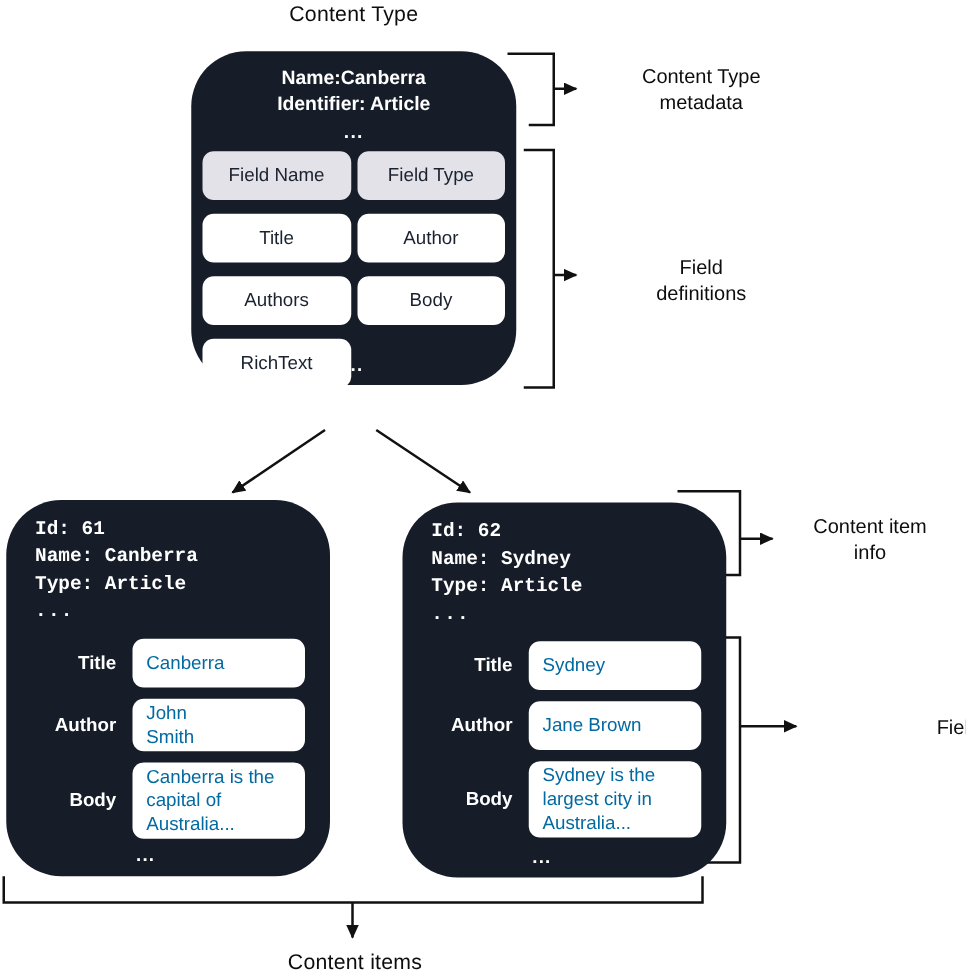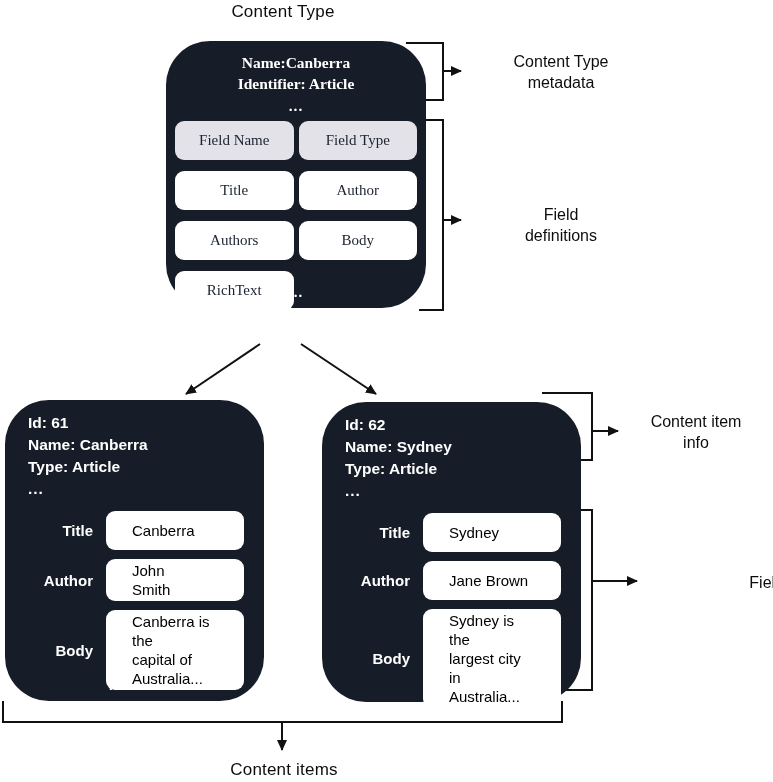--- a/index.html
+++ b/index.html
@@ -6,43 +6,43 @@
   .canvas{position:relative;width:773px;height:782px;background:#fff;overflow:hidden;
           font-family:"Liberation Sans",sans-serif;color:#0d0d0d;}
   svg.connectors{position:absolute;left:0;top:0;width:773px;height:782px;pointer-events:none;}
 
   .page-title{position:absolute;left:153px;top:2px;width:260px;text-align:center;
               font-size:17px;font-weight:500;letter-spacing:.2px;}
   .bottom-label{position:absolute;left:184px;top:760px;width:200px;text-align:center;
               font-size:17px;font-weight:500;letter-spacing:.2px;}
 
   .darkbox{position:absolute;background:#161d28;border-radius:44px;color:#fff;}
-  .ct-box{left:166px;top:41px;width:260px;height:267px;font-family:Liberation Serif, serif;}
+  .ct-box{left:153px;top:41px;width:260px;height:267px;}
   .item-left{left:5px;top:400px;width:259px;height:301px;}
   .item-right{left:302px;top:402px;width:259px;height:300px;margin-left:20px;}
 
   .ct-meta{position:absolute;top:11px;left:0;right:0;text-align:center;
            font-size:15.5px;font-weight:bold;line-height:21px;}
   .dots{font-weight:bold;letter-spacing:1px;}
   .ct-meta .dots{display:block;margin-top:1px;}
   .ct-grid{position:absolute;top:80px;left:9px;right:9px;display:grid;
            grid-template-columns:1fr 1fr;gap:11px 5px;}
   .chip{background:#fff;border-radius:9px;height:39px;display:flex;align-items:center;
         justify-content:center;color:#1a2230;font-size:15px;}
   .chip.hdr{background:#e2e2e8;}
   .ct-dots{position:absolute;bottom:7px;left:0;right:0;text-align:center;font-size:15px;}
 
-  .i-meta{position:absolute;top:12px;left:23px;font-size:15.5px;font-weight:bold;line-height:22px;}
+  .i-meta{position:absolute;top:12px;left:23px;font-size:15.5px;font-weight:bold;line-height:22px;font-family:Liberation Mono, monospace;}
   .i-fields{position:absolute;top:111px;left:0;right:0;display:flex;flex-direction:column;gap:9px;}
   .f-row{display:flex;align-items:center;padding-left:4px;}
   .f-label{width:97px;box-sizing:border-box;text-align:right;padding-right:13px;
            font-weight:bold;font-size:15px;color:#fff;}
   .f-chip{width:138px;box-sizing:border-box;background:#fff;border-radius:9px;
-          padding:2px 26px;min-height:39px;display:flex;align-items:center;
-          color:#000000;font-size:15px;line-height:19px;white-space:pre-line;}
+          padding:2px 11px;min-height:39px;display:flex;align-items:center;
+          color:#0369a1;font-size:15px;line-height:19px;white-space:pre-line;}
   .i-dots{position:absolute;bottom:8px;left:0;right:0;text-align:center;
           font-size:15px;transform:translateX(-18px);}
 
   .annotation{position:absolute;text-align:center;font-size:16px;line-height:21px;
               font-weight:500;white-space:pre-line;}
   .ann-ct-meta{left:468px;top:51px;width:186px;}
   .ann-field-defs{left:468px;top:204px;width:186px;text-align:center;}
   .ann-item-info{left:606px;top:411px;width:180px;}
   .ann-fields{left:644px;top:572px;width:120px;text-align:right;margin-left:28px;}
 </style>

